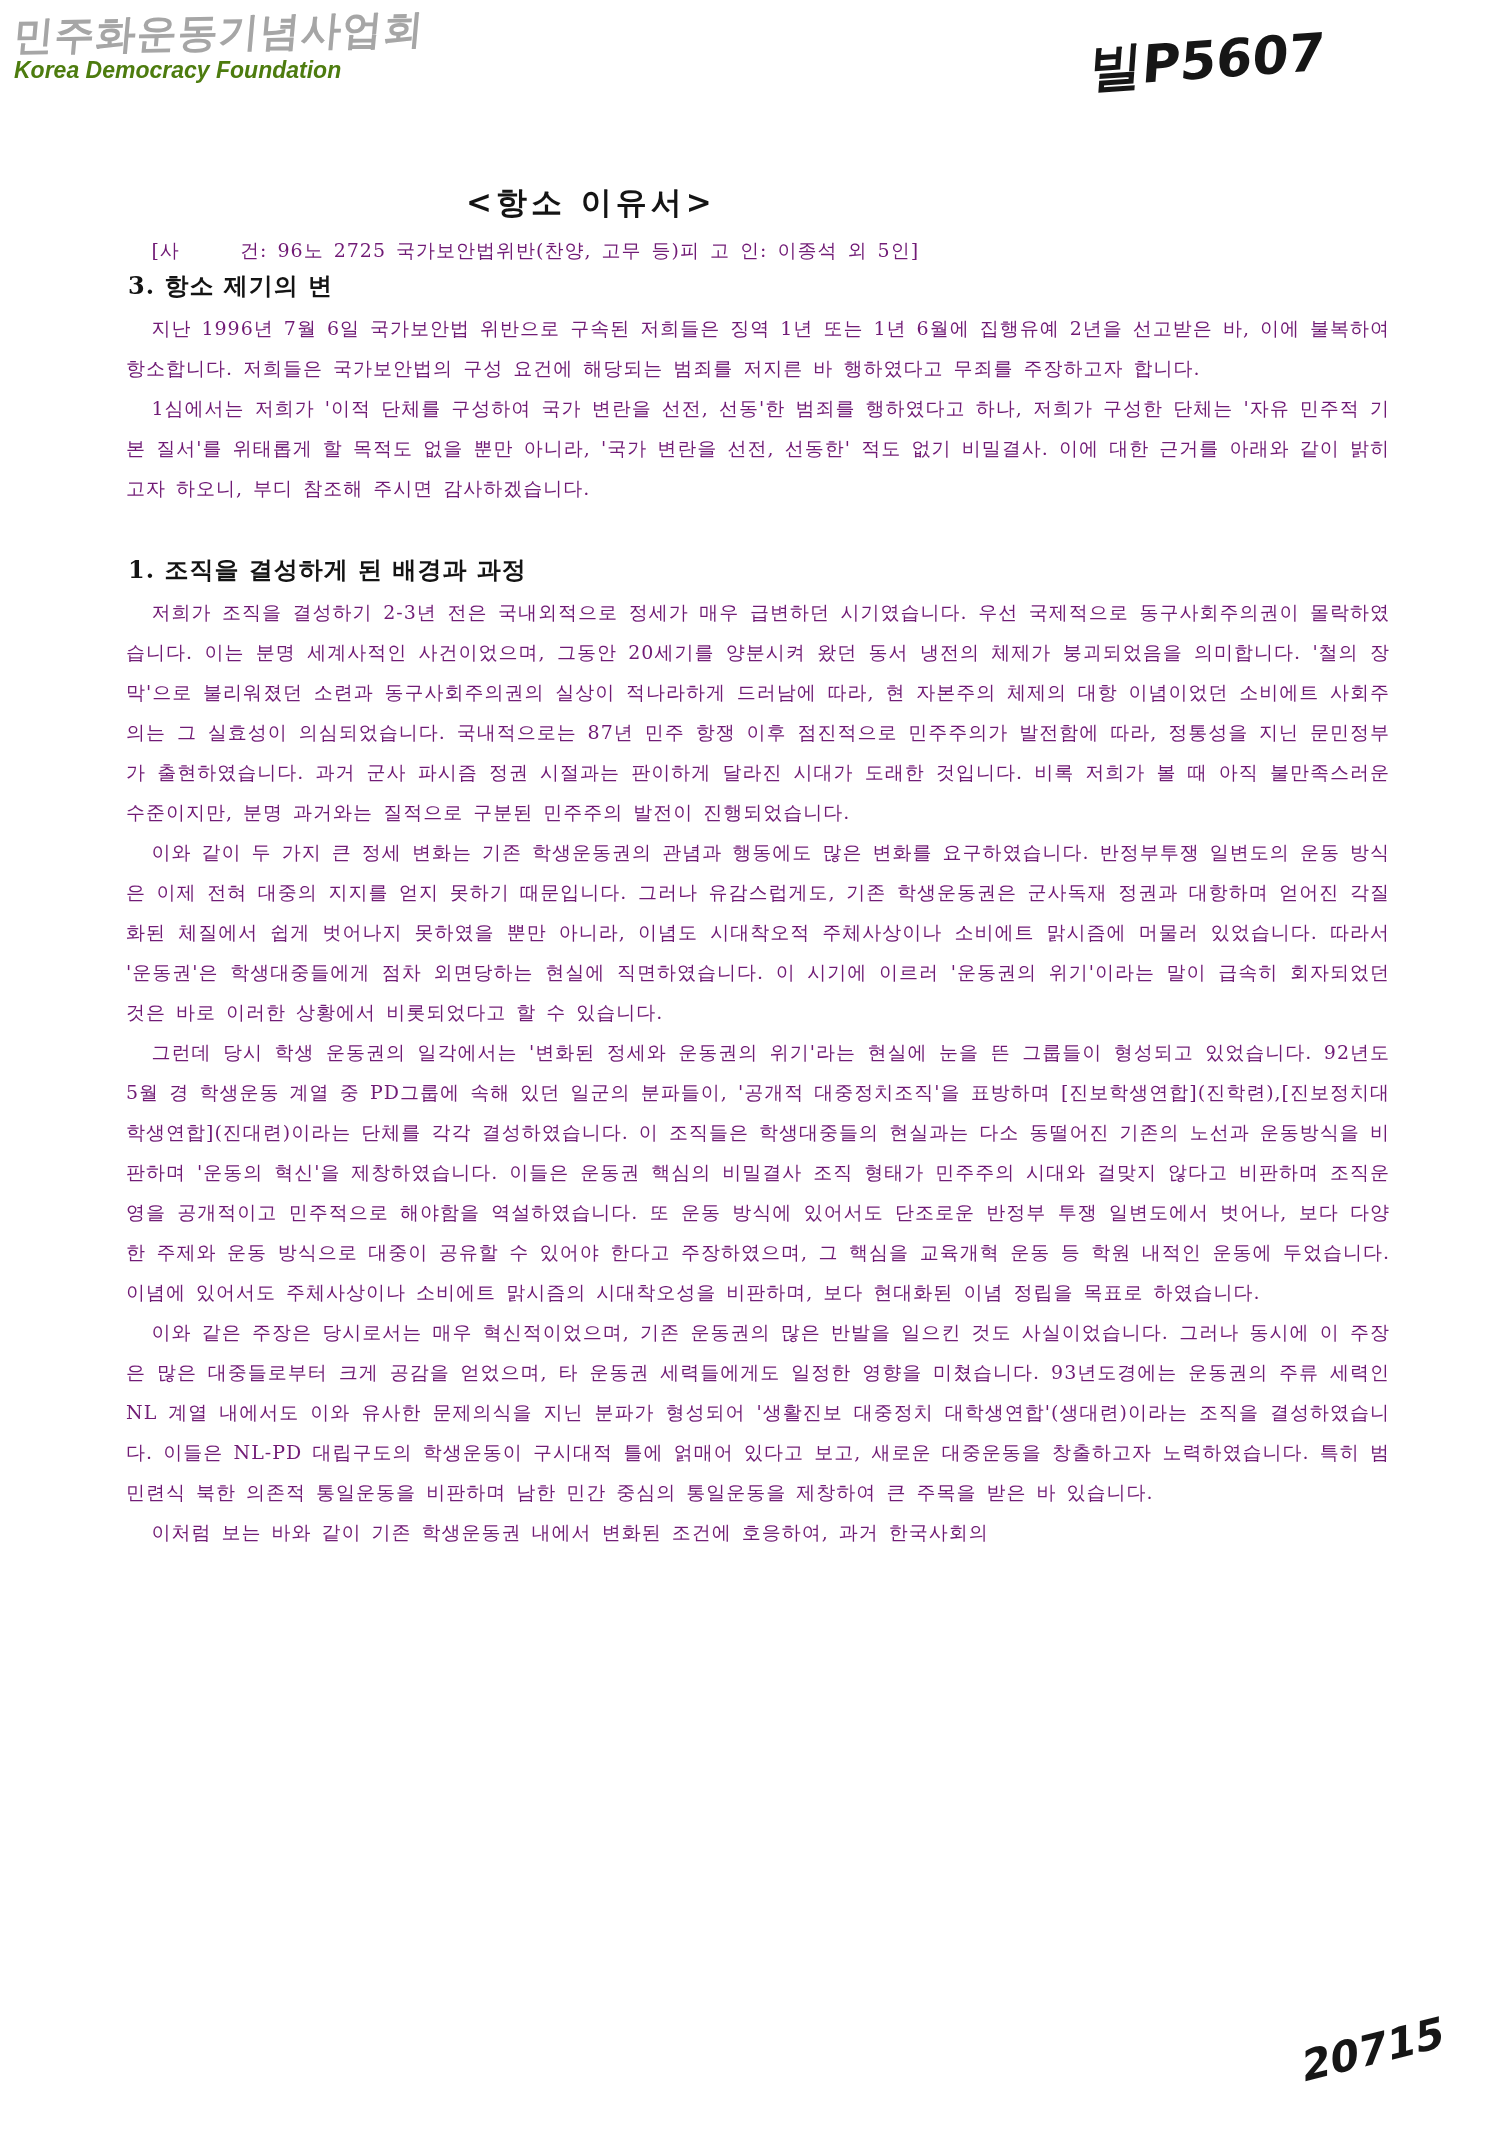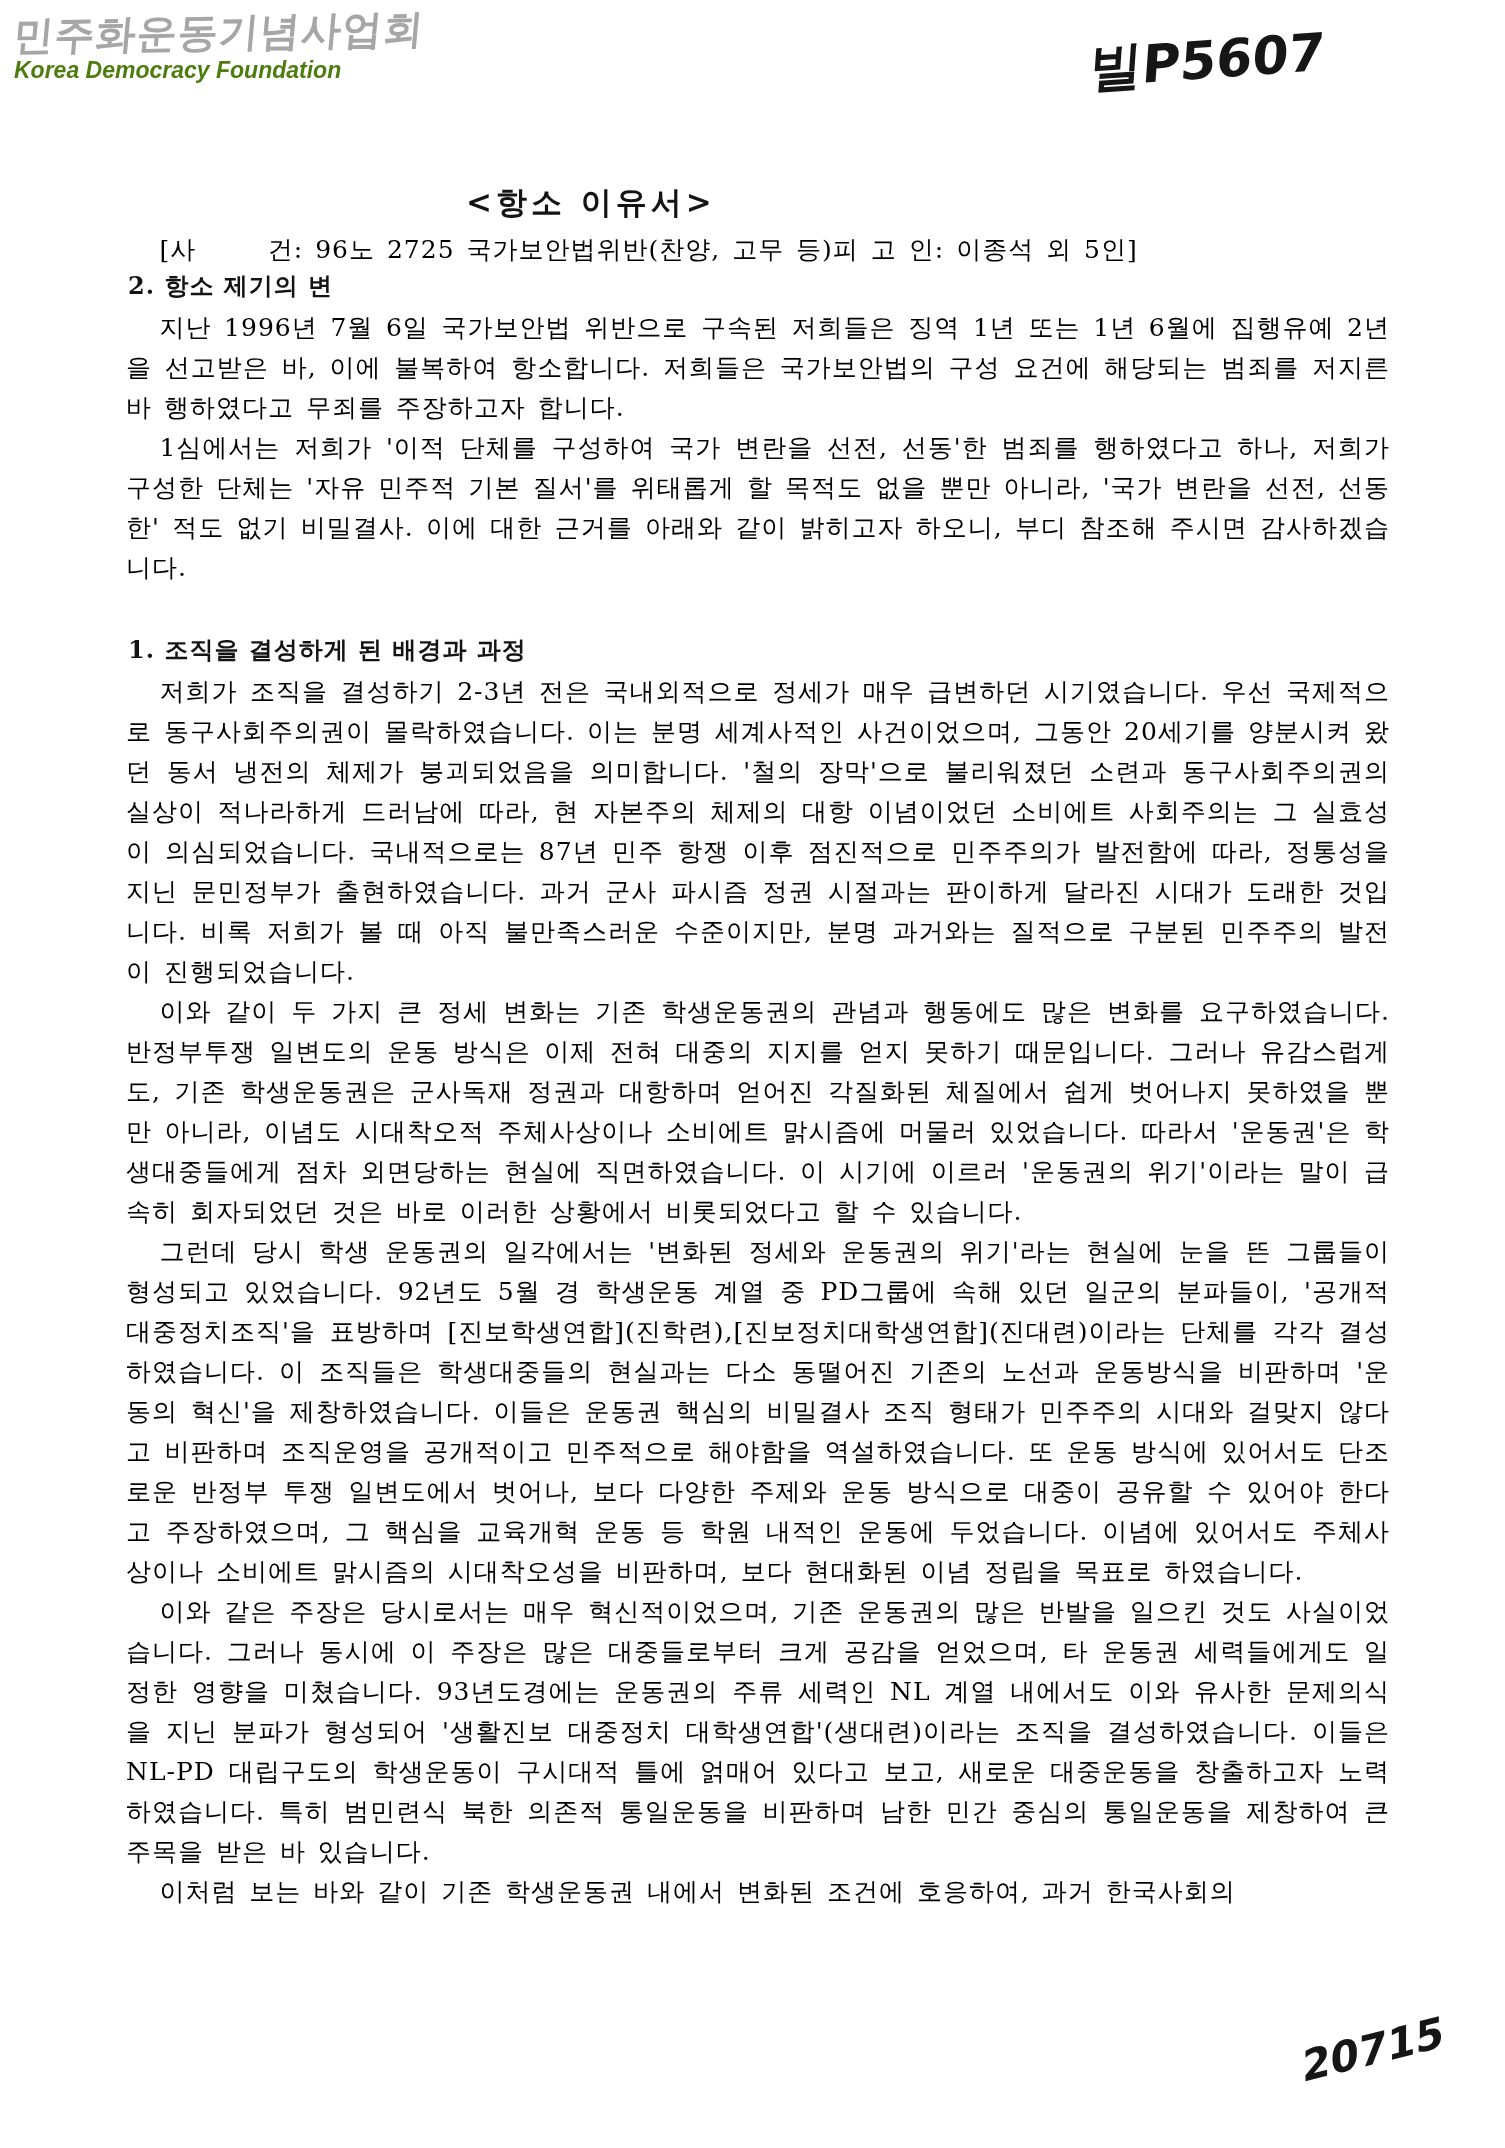--- a/index.html
+++ b/index.html
@@ -94,27 +94,27 @@
     font-size: 24px;
     font-weight: 700;
     letter-spacing: 1px;
     color: #141414;
   }
   .doc section.second {
     margin-top: 46px;
   }
   .doc p {
     margin: 0;
-    font-size: 25px;
+    font-size: 19px;
     line-height: 40px;
     letter-spacing: 1px;
     word-spacing: 3px;
     text-align: justify;
     text-indent: 2.1ch;
-    color: #000000;
+    color: #701a75;
   }
 </style>
 </head>
 <body>
 
 <div class="page">
 
   <div class="logo">
     <div class="logo-kr">민주화운동기념사업회</div>
     <div class="logo-en">Korea Democracy Foundation</div>
@@ -122,21 +122,21 @@
 
   <div class="hand-mark top">빌P5607</div>
 
   <main class="doc">
 
     <h1 class="doc-title">&lt;항소 이유서&gt;</h1>
 
     <p class="case-line">[사      건: 96노 2725 국가보안법위반(찬양, 고무 등)피 고 인: 이종석 외 5인]</p>
 
     <section>
-      <h2>2. 항소 제기의 변</h2>
+      <h2>3. 항소 제기의 변</h2>
       <p>지난 1996년 7월 6일  국가보안법 위반으로 구속된 저희들은 징역 1년 또는 1년  6월에 집행유예 2년을 선고받은 바, 이에 불복하여 항소합니다. 저희들은  국가보안법의 구성 요건에 해당되는 범죄를 저지른 바 행하였다고 무죄를 주장하고자 합니다.</p>
       <p>1심에서는 저희가 '이적 단체를 구성하여 국가 변란을 선전, 선동'한 범죄를 행하였다고 하나, 저희가 구성한 단체는 '자유 민주적 기본 질서'를 위태롭게 할 목적도 없을 뿐만 아니라, '국가 변란을 선전, 선동한' 적도 없기 비밀결사. 이에 대한 근거를 아래와 같이 밝히고자 하오니, 부디 참조해 주시면 감사하겠습니다.</p>
     </section>
 
     <section class="second">
       <h2>1. 조직을 결성하게 된 배경과 과정</h2>
       <p>저희가 조직을 결성하기 2-3년 전은 국내외적으로 정세가 매우 급변하던 시기였습니다. 우선 국제적으로 동구사회주의권이 몰락하였습니다. 이는 분명 세계사적인  사건이었으며, 그동안 20세기를 양분시켜 왔던 동서 냉전의 체제가 붕괴되었음을 의미합니다. '철의 장막'으로 불리워졌던 소련과 동구사회주의권의 실상이 적나라하게  드러남에 따라, 현 자본주의 체제의 대항 이념이었던 소비에트 사회주의는 그 실효성이 의심되었습니다. 국내적으로는 87년 민주 항쟁 이후 점진적으로  민주주의가 발전함에 따라, 정통성을 지닌 문민정부가 출현하였습니다. 과거 군사 파시즘 정권 시절과는 판이하게 달라진 시대가 도래한 것입니다. 비록 저희가 볼 때 아직 불만족스러운 수준이지만, 분명 과거와는 질적으로 구분된 민주주의 발전이 진행되었습니다.</p>
       <p>이와 같이 두 가지 큰 정세 변화는 기존 학생운동권의 관념과 행동에도 많은 변화를 요구하였습니다. 반정부투쟁 일변도의  운동 방식은 이제 전혀  대중의 지지를 얻지 못하기 때문입니다. 그러나 유감스럽게도, 기존 학생운동권은 군사독재 정권과  대항하며 얻어진 각질화된 체질에서 쉽게 벗어나지 못하였을  뿐만 아니라, 이념도 시대착오적 주체사상이나 소비에트 맑시즘에 머물러 있었습니다.  따라서 '운동권'은 학생대중들에게 점차 외면당하는 현실에 직면하였습니다. 이 시기에 이르러 '운동권의 위기'이라는 말이 급속히 회자되었던 것은 바로 이러한 상황에서 비롯되었다고 할 수 있습니다.</p>
       <p>그런데 당시 학생  운동권의 일각에서는 '변화된 정세와 운동권의 위기'라는 현실에 눈을 뜬 그룹들이 형성되고 있었습니다. 92년도 5월 경 학생운동 계열 중 PD그룹에 속해 있던 일군의 분파들이, '공개적  대중정치조직'을 표방하며 [진보학생연합](진학련),[진보정치대학생연합](진대련)이라는 단체를 각각  결성하였습니다. 이 조직들은 학생대중들의 현실과는 다소 동떨어진 기존의 노선과 운동방식을 비판하며 '운동의 혁신'을 제창하였습니다. 이들은 운동권 핵심의 비밀결사 조직 형태가  민주주의 시대와 걸맞지 않다고 비판하며 조직운영을  공개적이고 민주적으로 해야함을 역설하였습니다. 또 운동 방식에 있어서도 단조로운 반정부 투쟁 일변도에서 벗어나, 보다 다양한  주제와 운동 방식으로 대중이 공유할 수 있어야 한다고  주장하였으며, 그 핵심을 교육개혁 운동 등 학원 내적인 운동에 두었습니다. 이념에 있어서도 주체사상이나 소비에트 맑시즘의 시대착오성을 비판하며, 보다 현대화된 이념 정립을 목표로 하였습니다.</p>
       <p>이와 같은 주장은 당시로서는 매우 혁신적이었으며, 기존 운동권의 많은 반발을 일으킨 것도 사실이었습니다. 그러나 동시에 이 주장은 많은 대중들로부터 크게 공감을 얻었으며, 타 운동권 세력들에게도 일정한 영향을 미쳤습니다. 93년도경에는 운동권의 주류 세력인 NL 계열 내에서도 이와 유사한 문제의식을 지닌 분파가 형성되어 '생활진보 대중정치 대학생연합'(생대련)이라는 조직을 결성하였습니다. 이들은 NL-PD 대립구도의 학생운동이 구시대적 틀에 얽매어 있다고 보고, 새로운 대중운동을 창출하고자 노력하였습니다. 특히 범민련식 북한 의존적 통일운동을 비판하며 남한 민간 중심의 통일운동을 제창하여 큰 주목을 받은 바 있습니다.</p>

